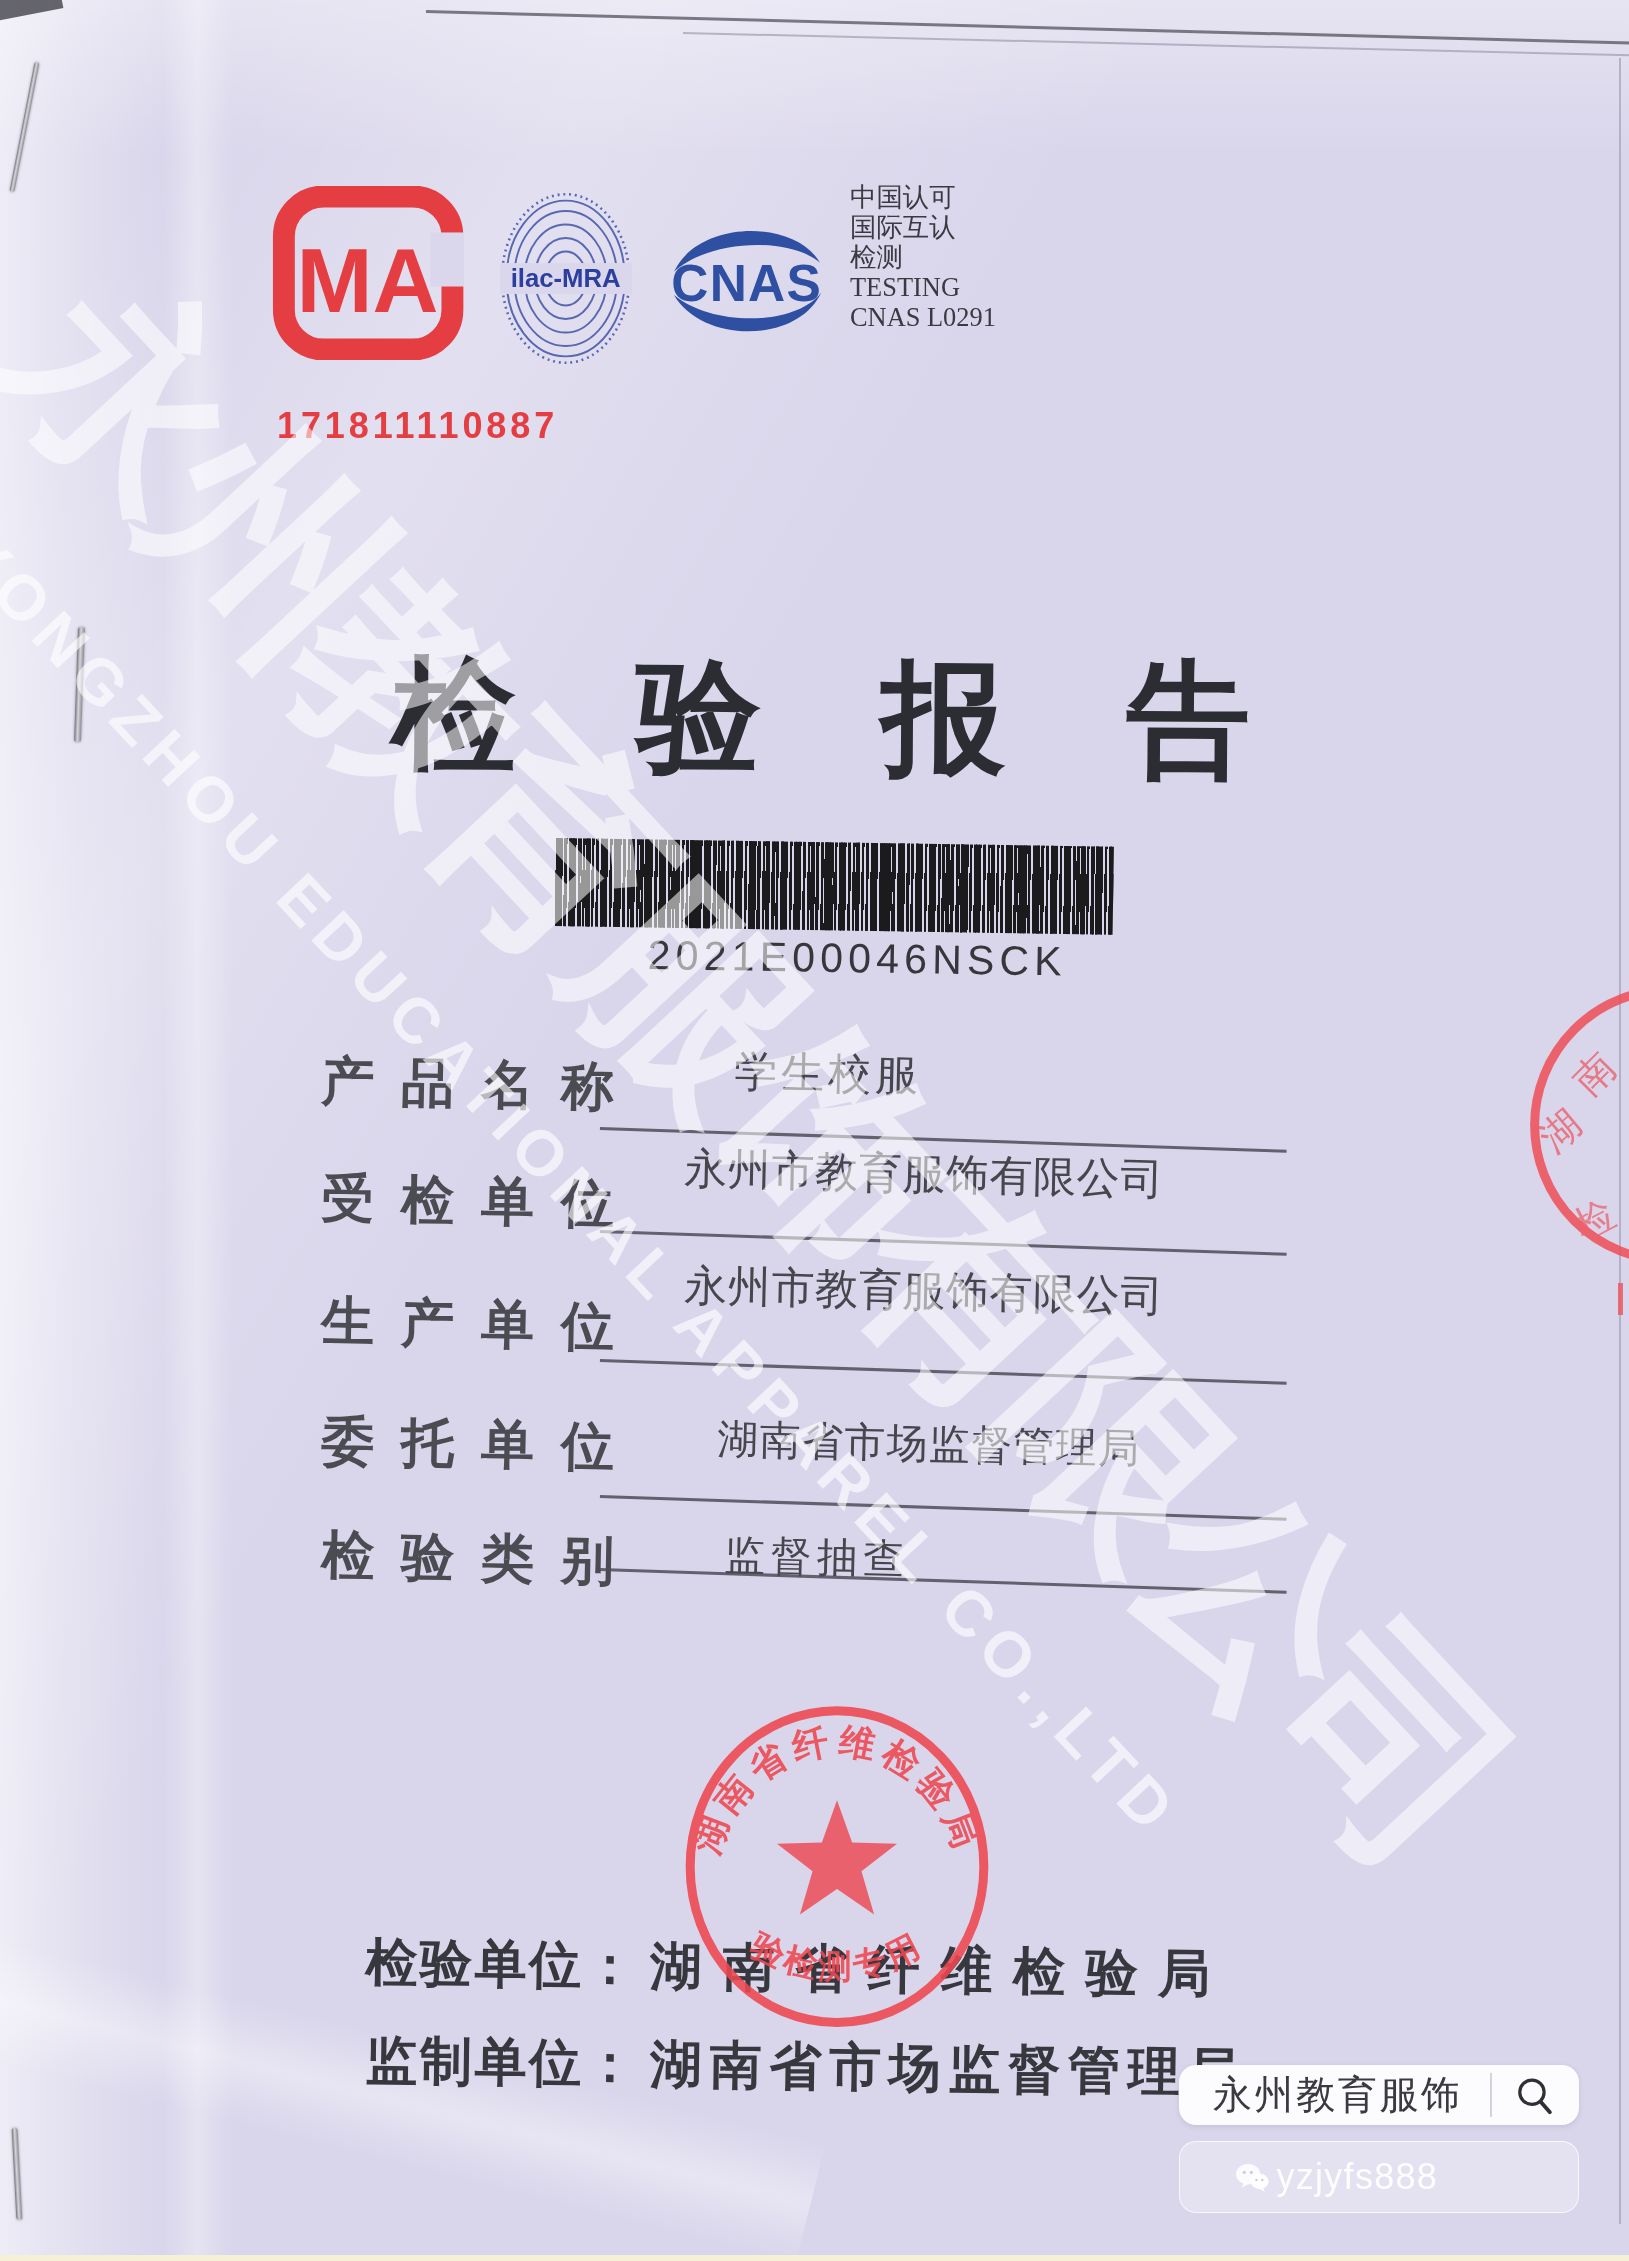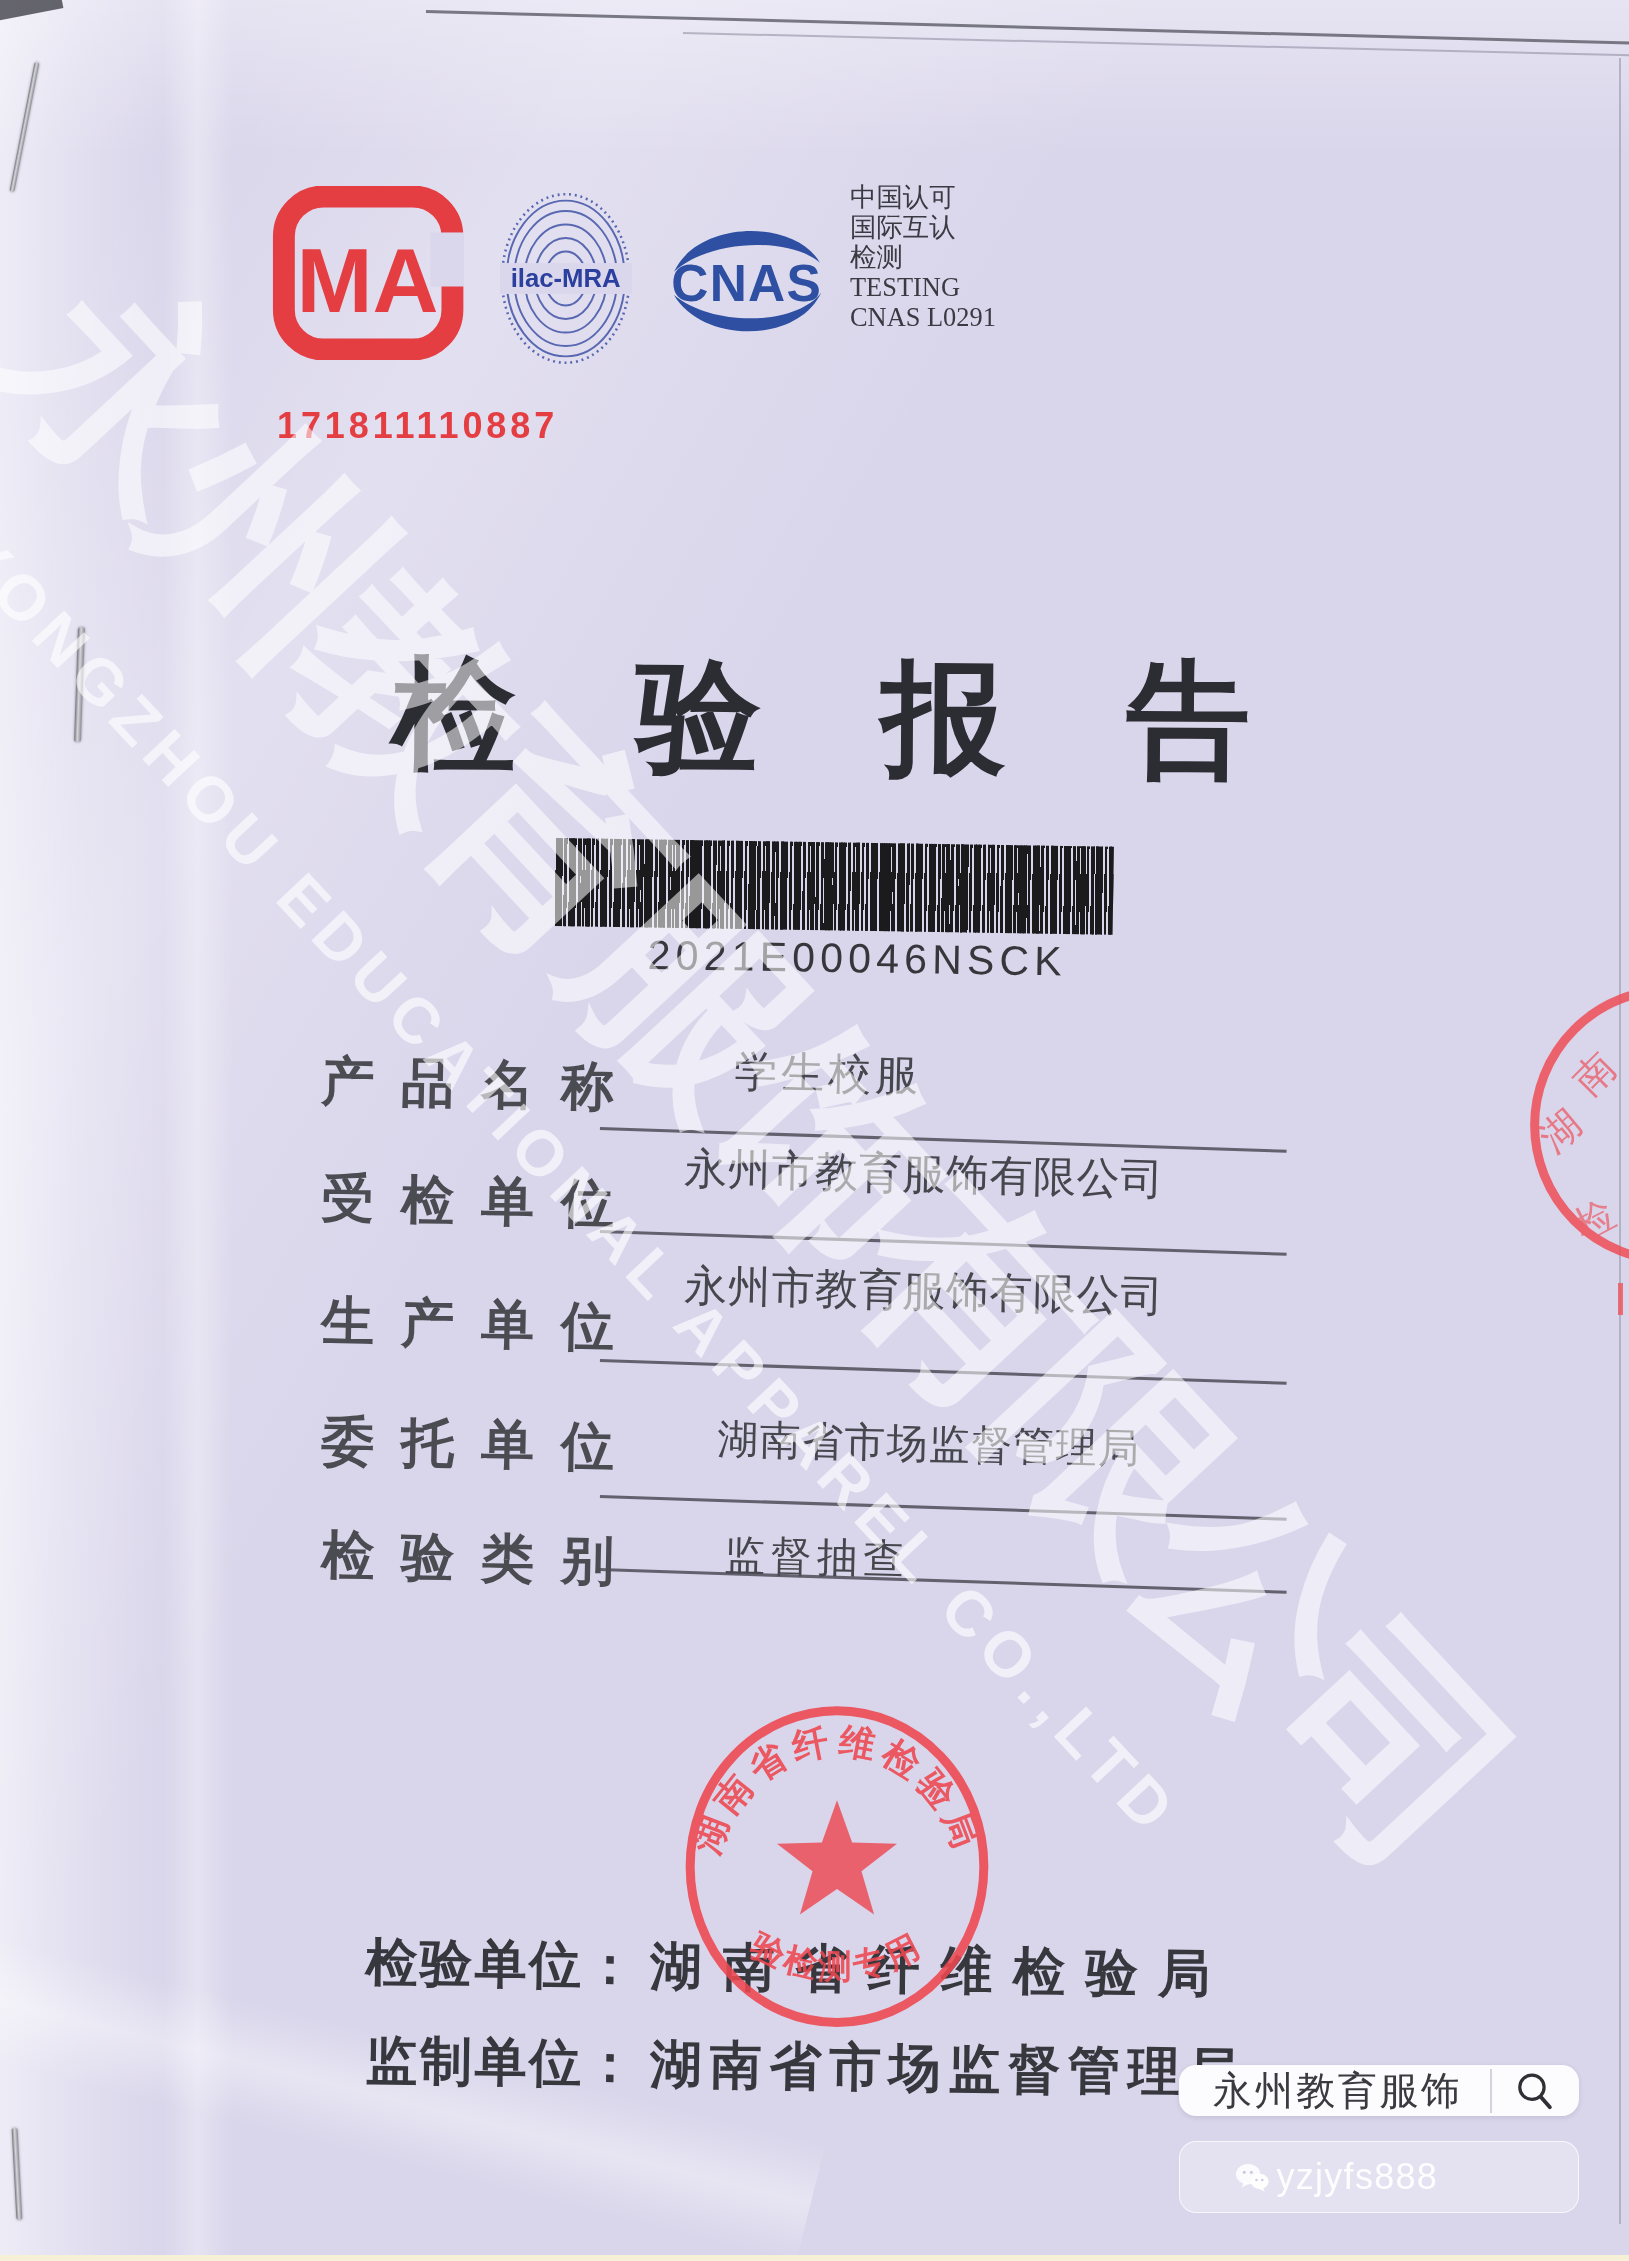--- a/index.html
+++ b/index.html
@@ -85,21 +85,21 @@
 
   
   .watermark{left:161px;top:213px;width:2386px;transform:rotate(47deg);transform-origin:0 0;
              pointer-events:none;}
   .wm-cn{font-size:219px;font-weight:bold;letter-spacing:-13px;color:rgba(255,255,255,.55);
          white-space:nowrap;font-family:"Liberation Sans",sans-serif;}
   .wm-en{margin-top:31px;padding-left:110px;font-size:64px;font-weight:bold;letter-spacing:9px;
          color:rgba(255,255,255,.62);white-space:nowrap;}
 
   
-  .search-box{left:1179px;top:2065px;width:400px;height:51px;background:#fcfbfe;border-radius:17px;
+  .search-box{left:1179px;top:2065px;width:400px;height:60px;background:#fcfbfe;border-radius:17px;
               display:flex;align-items:center;box-shadow:0 1.3px 5.2px rgba(60,60,90,.12);}
   .search-text{margin-left:34px;font-size:39px;letter-spacing:2.6px;color:#3a3a40;flex:1;}
   .search-div{width:1.9px;height:44px;background:#d4d2dc;margin-right:22px;}
   .search-mag{width:41px;height:41px;margin-right:24.5px;}
   .wechat-panel{left:1179px;top:2141px;width:400px;height:72px;border-radius:17px;
                 background:rgba(255,255,255,.30);border:1.3px solid rgba(255,255,255,.75);
                 display:flex;align-items:center;box-sizing:border-box;padding-left:28px;}
   .wechat-icon{width:36px;height:31px;margin-left:26px;}
   .wechat-id{margin-left:6.4px;font-size:36px;color:rgba(255,255,255,.92);letter-spacing:1.3px;}
 

